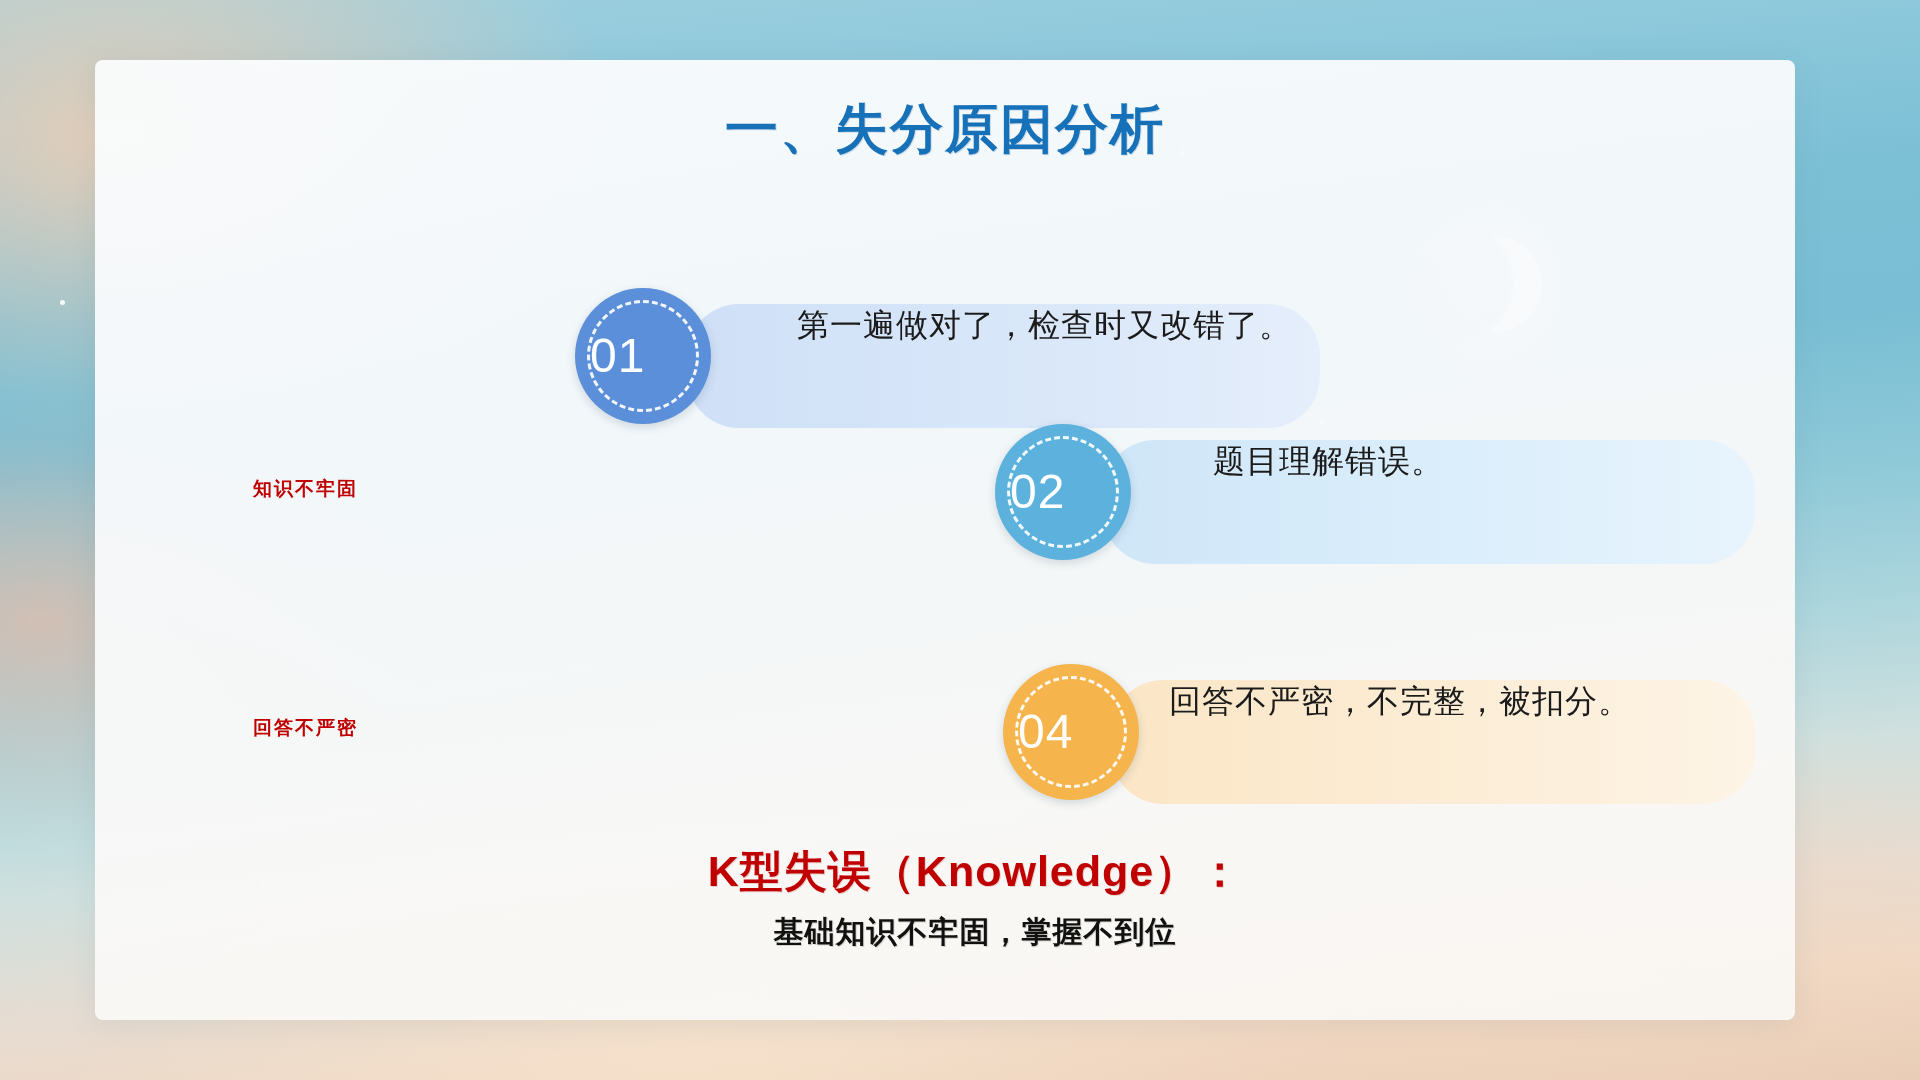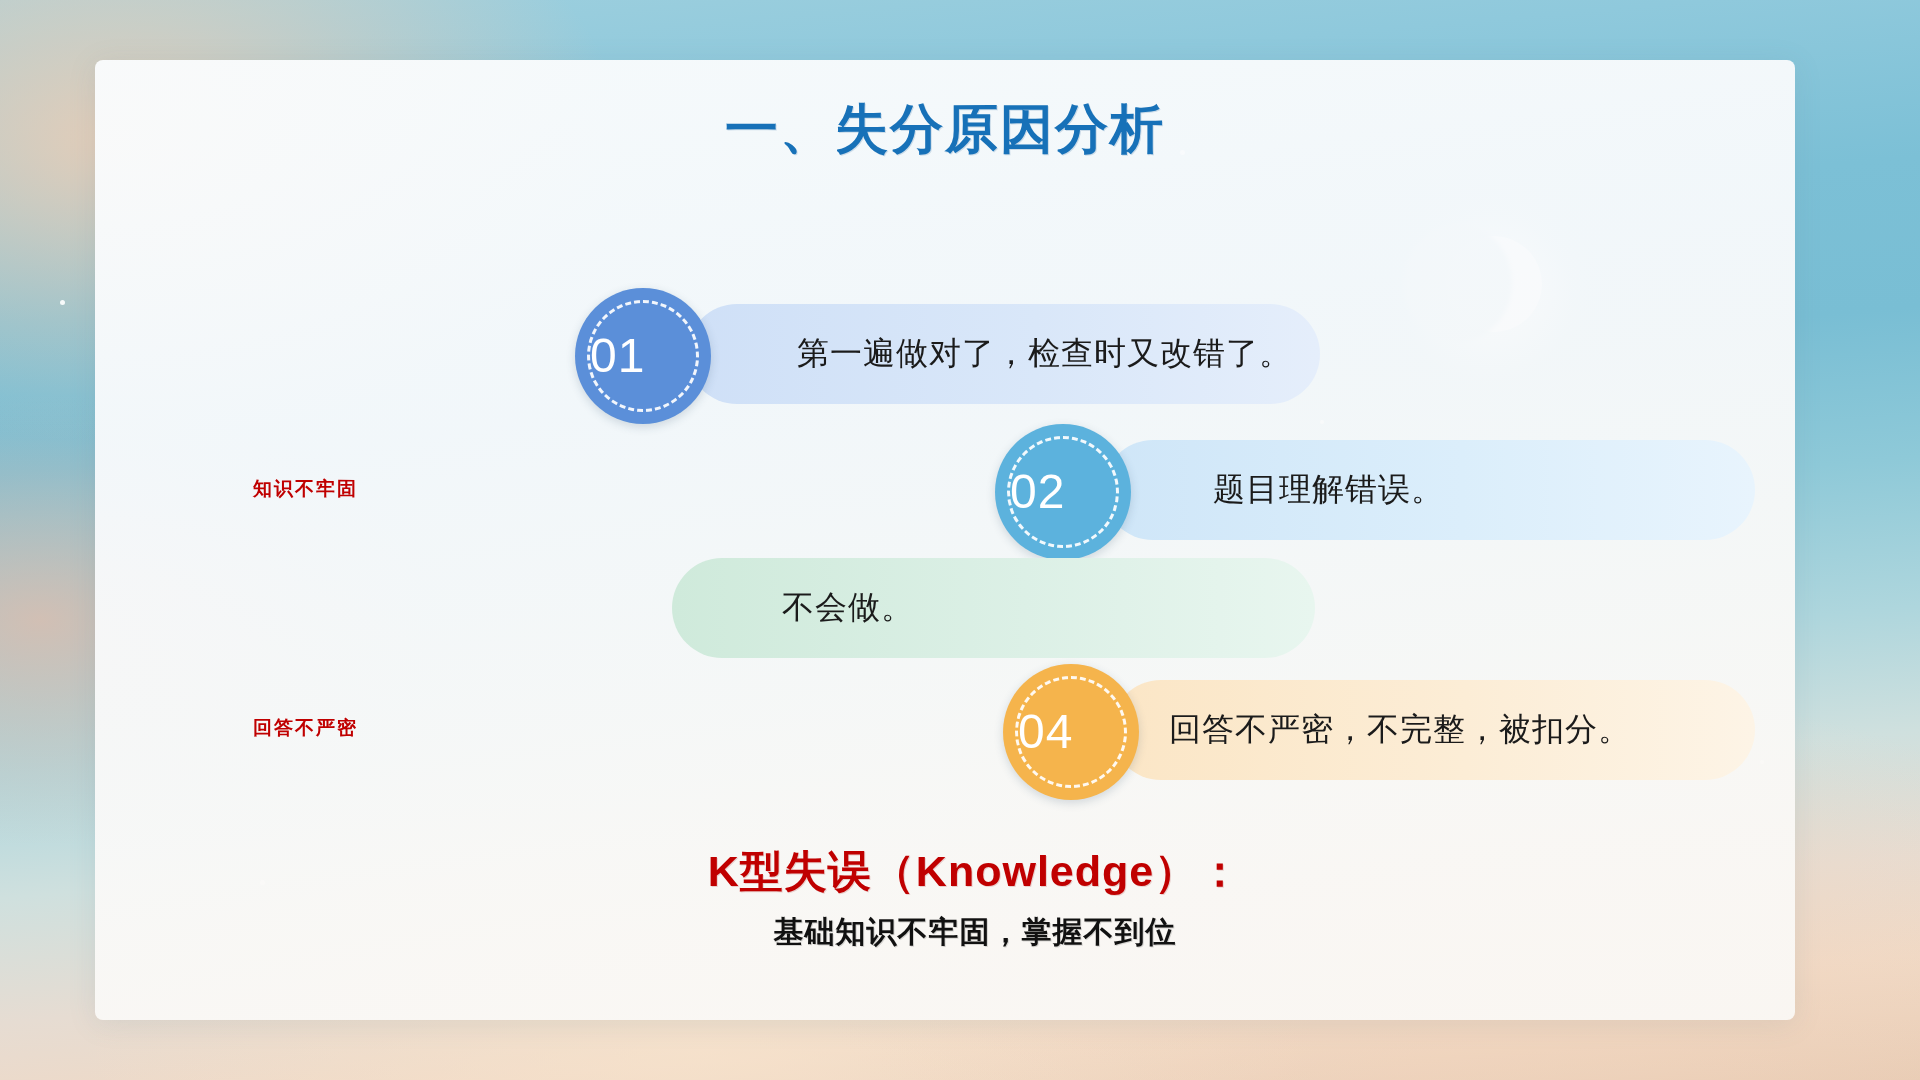--- a/index.html
+++ b/index.html
@@ -101,25 +101,25 @@
   }
 
   
   .row {
     position: absolute;
     height: 104px;
   }
   .pill {
     position: absolute;
     top: 0;
-    height: 100px;
+    height: 124px;
     border-radius: 52px;
     box-sizing: border-box;
     display: flex;
-    align-items: center;
+    align-items: flex-start;
     font-family: Liberation Mono, monospace;
   }
   .pill-text {
     font-size: 32px;
     color: #1b1b1b;
     letter-spacing: 1px;
     white-space: nowrap;
   }
   .badge {
     position: absolute;
@@ -260,23 +260,20 @@
         <span class="pill-text">题目理解错误。</span>
       </div>
       <div class="badge">
         <div class="badge-inner">
           <span class="badge-num">02</span>
         </div>
       </div>
     </div>
 
     <div class="row" id="row3">
-      <div class="pill">
-        <span class="pill-text">不会做。</span>
-      </div>
     </div>
 
     <div class="row" id="row4">
       <div class="pill">
         <span class="pill-text">回答不严密，不完整，被扣分。</span>
       </div>
       <div class="badge">
         <div class="badge-inner">
           <span class="badge-num">04</span>
         </div>

